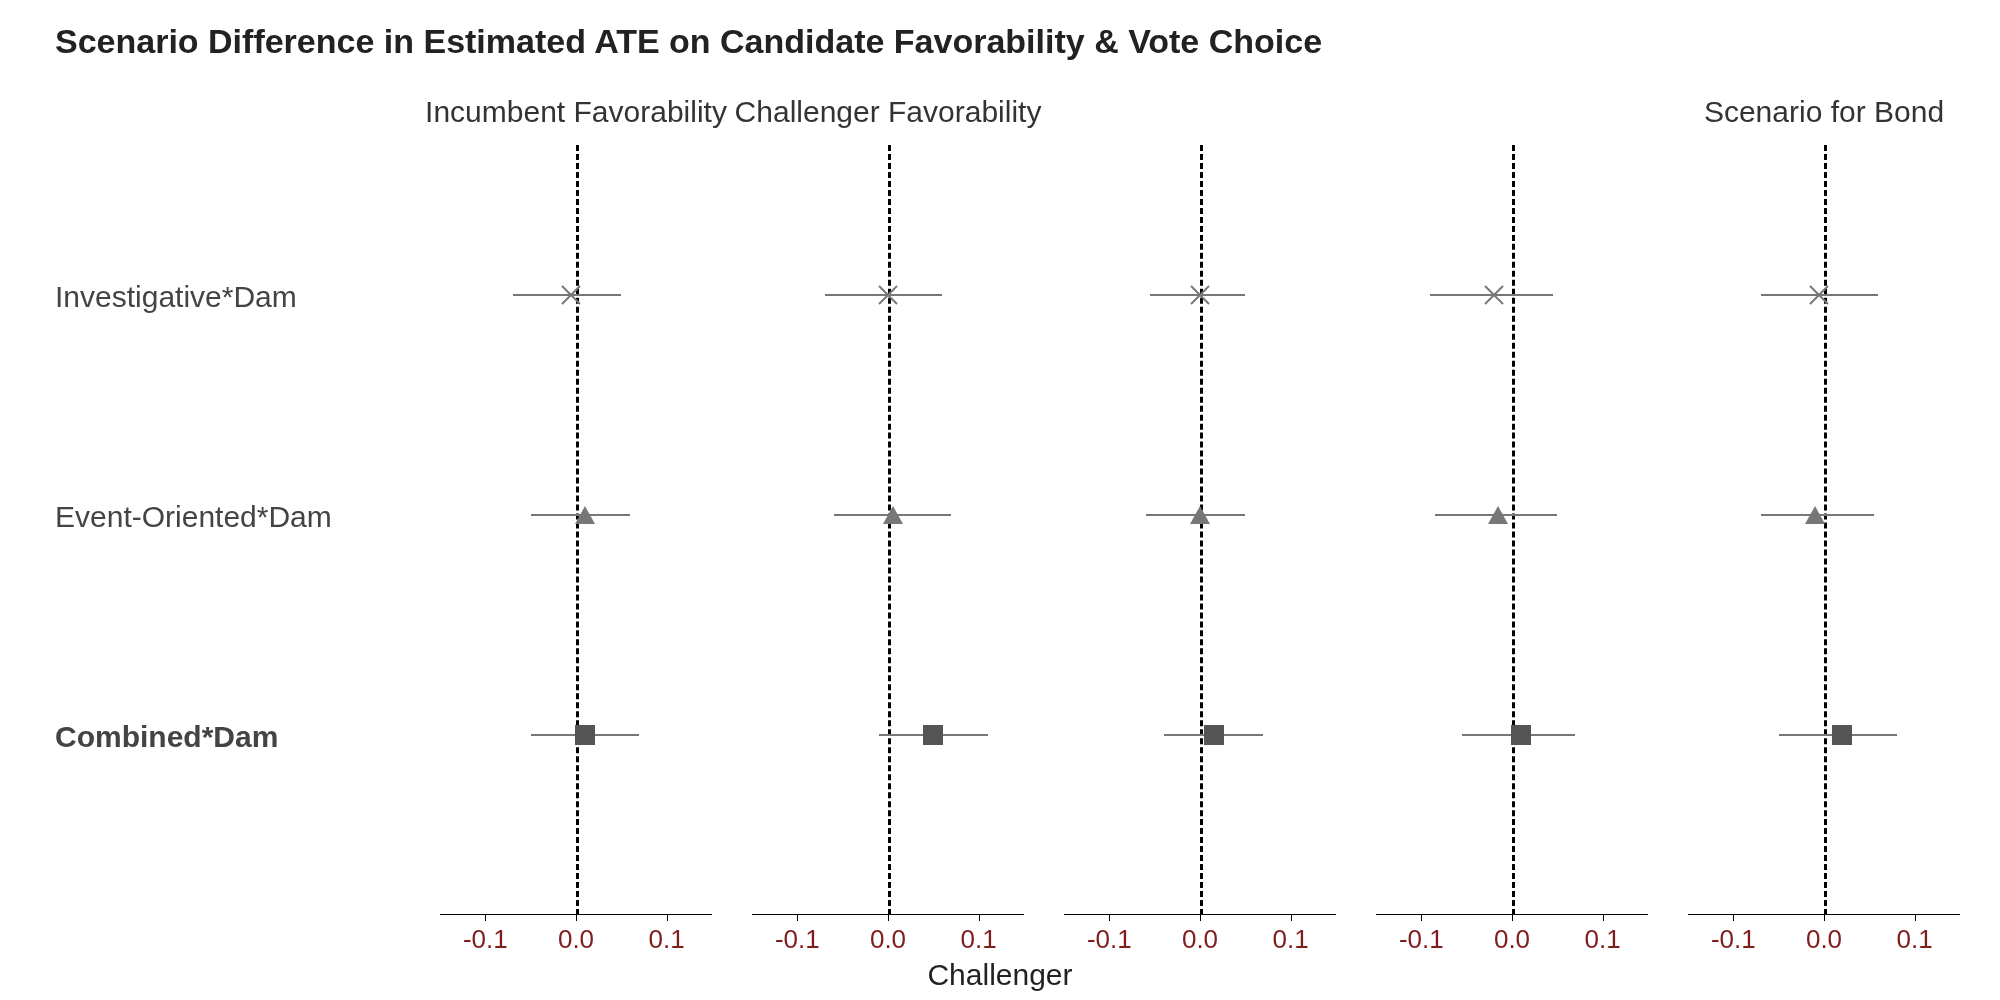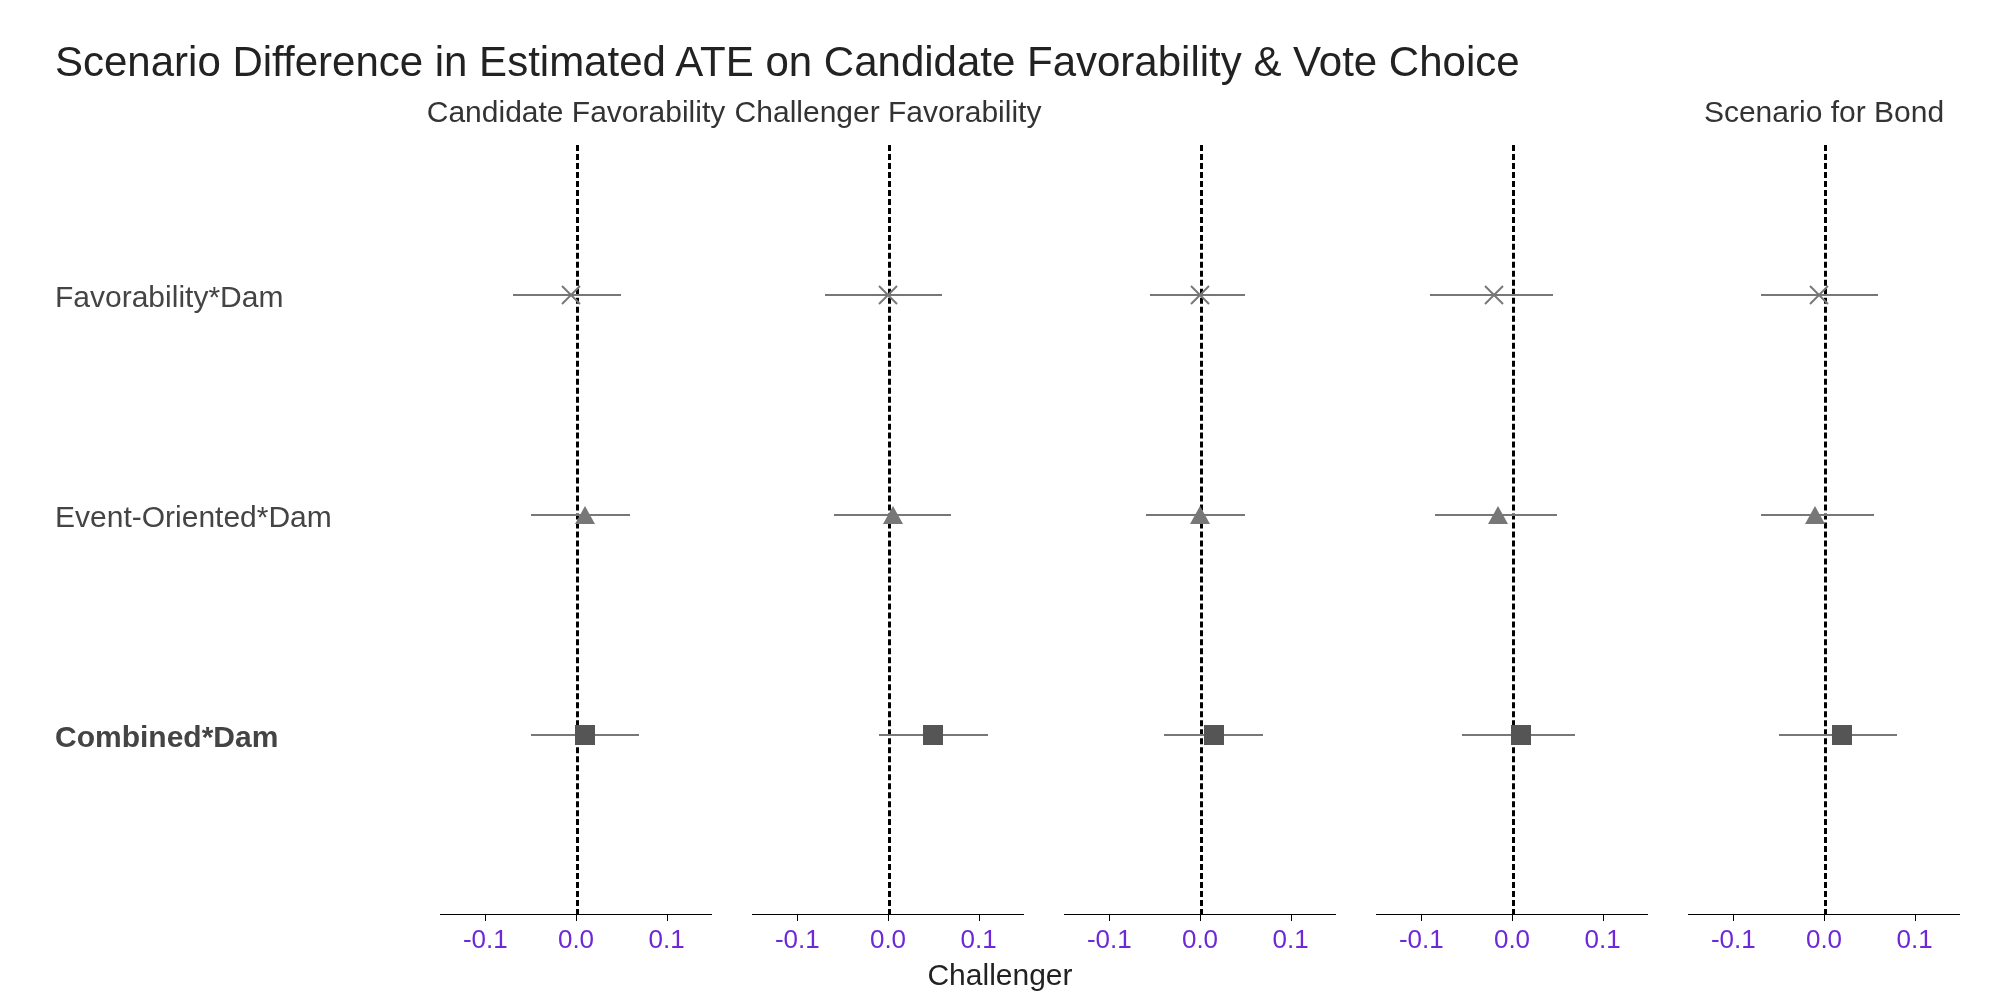--- a/index.html
+++ b/index.html
@@ -11,23 +11,23 @@
   }
   .wrap {
     width: 2000px;
     height: 1000px;
     position: relative;
     box-sizing: border-box;
   }
   .title {
     position: absolute;
     left: 55px;
-    top: 38px;
-    font-size: 42px;
-    font-weight: 400;
+    top: 22px;
+    font-size: 34px;
+    font-weight: 700;
     color: #222;
   }
   .plot-area {
     position: absolute;
     left: 0;
     top: 95px;
     width: 2000px;
     height: 820px;
   }
   .ylabels {
@@ -86,21 +86,21 @@
     bottom: -6px;
     width: 1px;
     height: 6px;
     background: #000;
   }
   .tick-label {
     position: absolute;
     bottom: -40px;
     transform: translateX(-50%);
     font-size: 26px;
-    color: #6d28d9;
+    color: #7f1d1d;
     white-space: nowrap;
   }
   .vline-dash {
     position: absolute;
     top: 0;
     bottom: 0;
     width: 0;
     border-left: 3px dashed #000;
   }
   .err-bar {
@@ -131,29 +131,29 @@
 </style>
 </head>
 <body>
 
 <div class="wrap">
   <div class="title">Scenario Difference in Estimated ATE on Candidate Favorability &amp; Vote Choice</div>
 
   <div class="plot-area">
 
     <div class="ylabels">
-      <div class="ylabel" style="top:185px;">Favorability*Dam</div>
+      <div class="ylabel" style="top:185px;">Investigative*Dam</div>
       <div class="ylabel" style="top:405px;">Event-Oriented*Dam</div>
       <div class="ylabel" style="top:625px;font-weight:bold;">Combined*Dam</div>
     </div>
 
     <div class="panels">
 
     <div class="panel">
-          <div class="panel-title">Candidate Favorability</div>
+          <div class="panel-title">Incumbent Favorability</div>
           <div class="panel-inner" style="height: 770px;">
             <div class="vline-dash" style="left: 50%;"></div>
             <div class="axis-line"></div>
             <div class="tick" style="left: 16.6667%;"></div>
             <div class="tick-label" style="left: 16.6667%;">-0.1</div>
             <div class="tick" style="left: 50%;"></div>
             <div class="tick-label" style="left: 50%;">0.0</div>
             <div class="tick" style="left: 83.3333%;"></div>
             <div class="tick-label" style="left: 83.3333%;">0.1</div>
             <div class="err-bar" style="left: 26.6667%; width: 40%; top: 149px;"></div>

